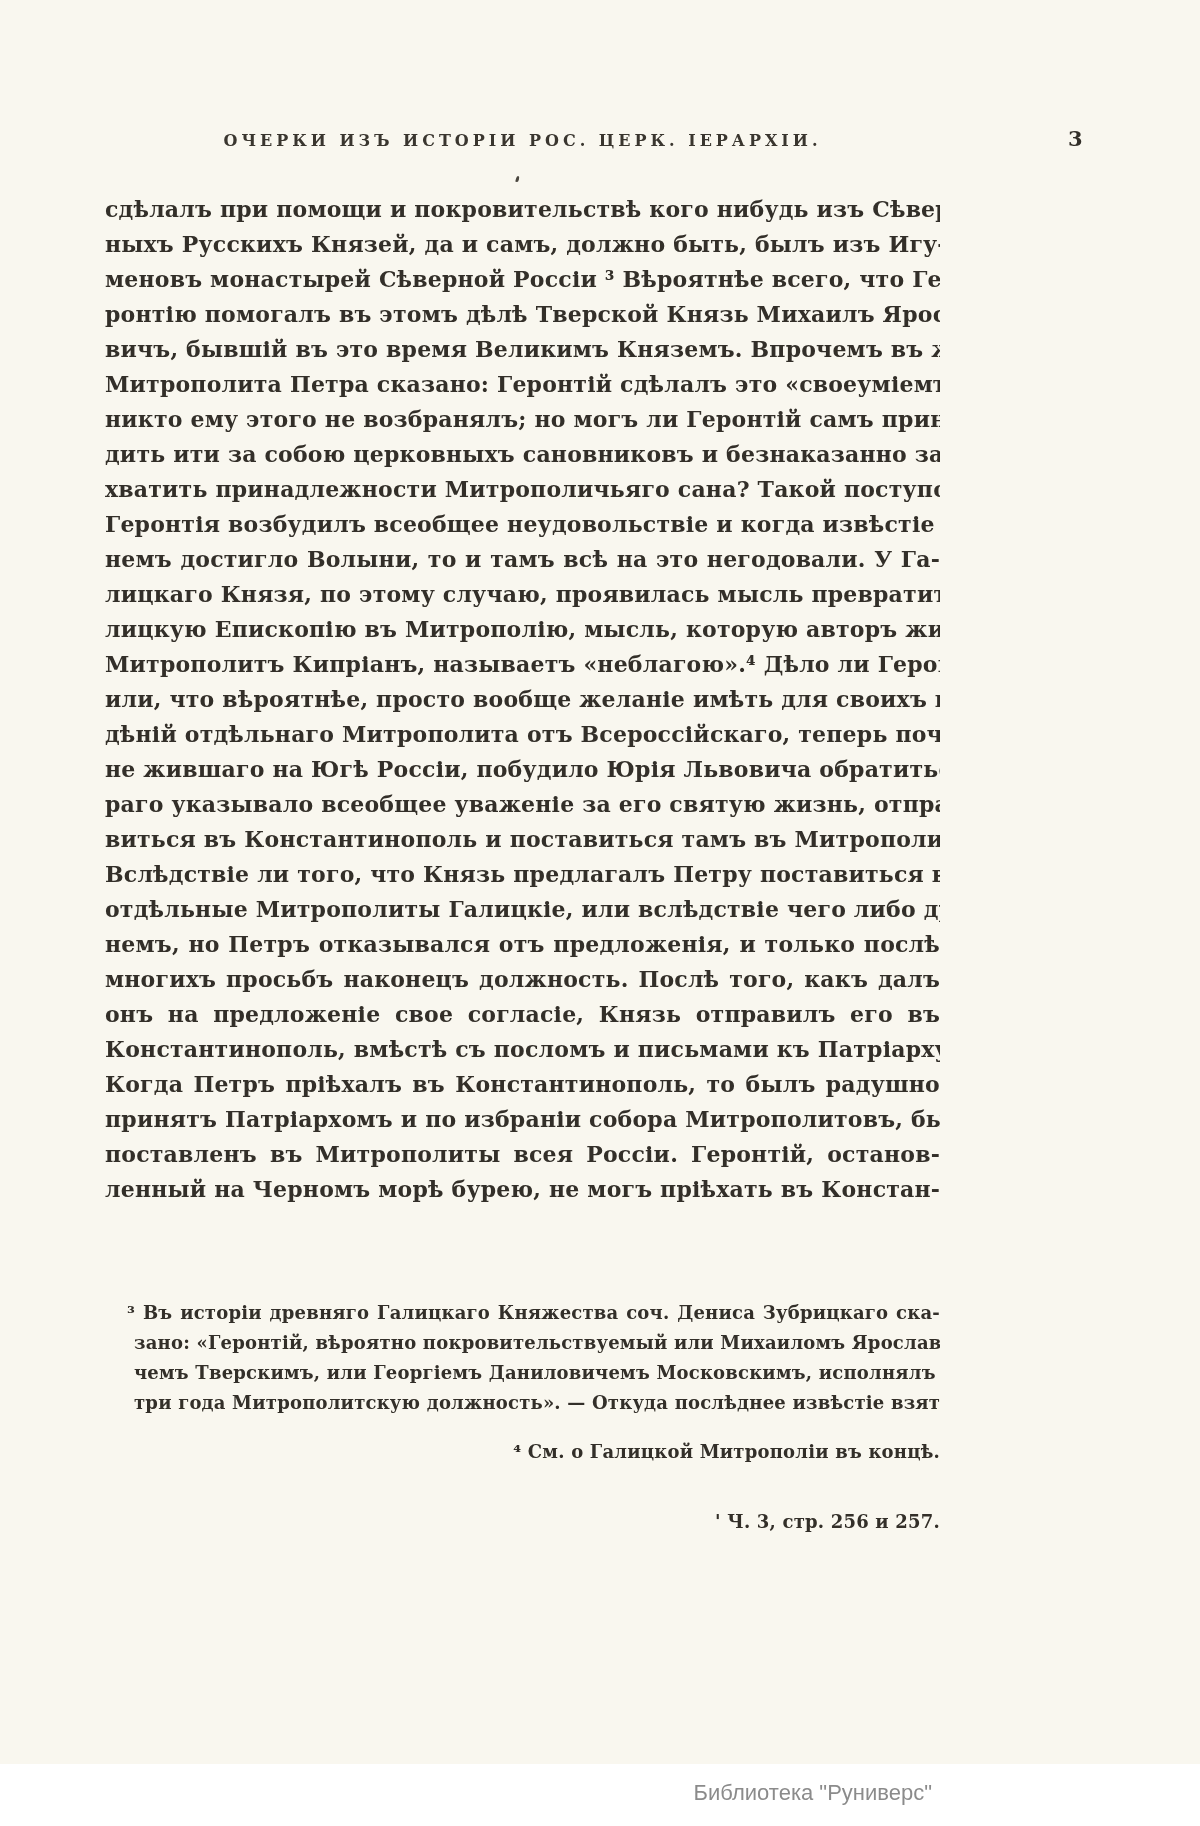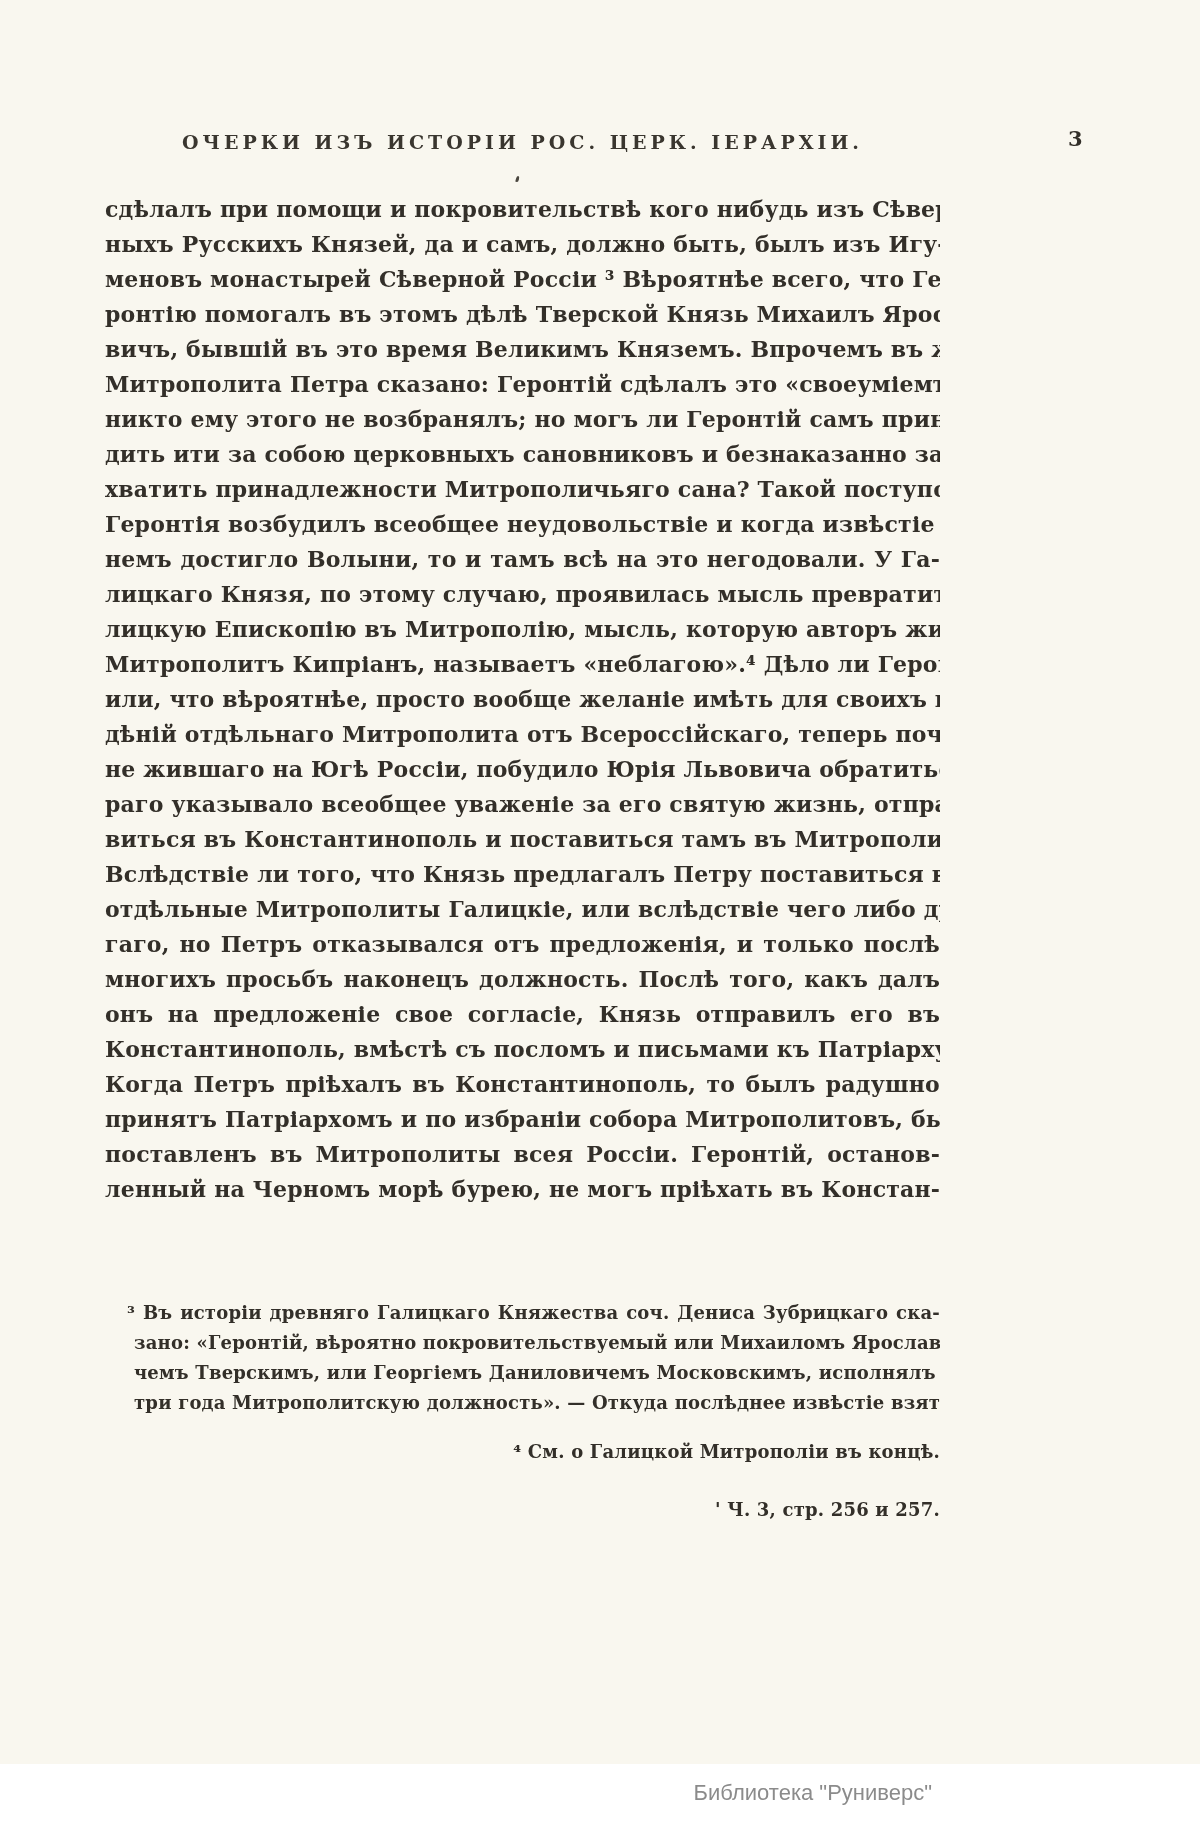--- a/index.html
+++ b/index.html
@@ -12,21 +12,21 @@
     font-family: "DejaVu Serif", serif;
     color: #332f29;
     overflow: hidden;
   }
   .running-header {
     position: absolute;
     top: 131px;
     left: 105px;
     width: 835px;
     text-align: center;
-    font-size: 19px;
+    font-size: 16px;
     font-weight: bold;
     letter-spacing: 4px;
     color: #3a362f;
   }
   .page-number {
     position: absolute;
     top: 126px;
     left: 1068px;
     font-size: 21px;
     font-weight: bold;
@@ -77,21 +77,21 @@
     text-align: right;
   }
   .footnote.multi .fn-line {
     text-align: justify;
     text-align-last: justify;
     text-justify: inter-word;
     white-space: nowrap;
     margin-left: 27px;
   }
   .footnote .fn-line + .fn-line { margin-left: 34px; }
-  .footnote:nth-child(3) { margin-top: 28px; }
+  .footnote:nth-child(3) { margin-top: 40px; }
   .bottom-strip {
     position: absolute;
     left: 0;
     bottom: 0;
     width: 1200px;
     height: 62px;
     background: #ffffff;
   }
   .watermark {
     position: absolute;
@@ -130,21 +130,21 @@
       <div class="text-line">лицкаго Князя, по этому случаю, проявилась мысль превратить Га-</div>
       <div class="text-line">лицкую Епископію въ Митрополію, мысль, которую авторъ житія,</div>
       <div class="text-line">Митрополитъ Кипріанъ, называетъ «неблагою».⁴ Дѣло ли Геронтія,</div>
       <div class="text-line">или, что вѣроятнѣе, просто вообще желаніе имѣть для своихъ вла-</div>
       <div class="text-line">дѣній отдѣльнаго Митрополита отъ Всероссійскаго, теперь почти</div>
       <div class="text-line">не жившаго на Югѣ Россіи, побудило Юрія Львовича обратиться</div>
       <div class="text-line">раго указывало всеобщее уваженіе за его святую жизнь, отпра-</div>
       <div class="text-line">виться въ Константинополь и поставиться тамъ въ Митрополиты.</div>
       <div class="text-line">Вслѣдствіе ли того, что Князь предлагалъ Петру поставиться въ</div>
       <div class="text-line">отдѣльные Митрополиты Галицкіе, или вслѣдствіе чего либо дру-</div>
-      <div class="text-line">гаго, но Петръ отказывался отъ предложенія, и только послѣ</div>
+      <div class="text-line">немъ, но Петръ отказывался отъ предложенія, и только послѣ</div>
       <div class="text-line">многихъ просьбъ наконецъ должность. Послѣ того, какъ далъ</div>
       <div class="text-line">онъ на предложеніе свое согласіе, Князь отправилъ его въ</div>
       <div class="text-line">Константинополь, вмѣстѣ съ посломъ и письмами къ Патріарху.</div>
       <div class="text-line">Когда Петръ пріѣхалъ въ Константинополь, то былъ радушно</div>
       <div class="text-line">принятъ Патріархомъ и по избраніи собора Митрополитовъ, былъ</div>
       <div class="text-line">поставленъ въ Митрополиты всея Россіи. Геронтій, останов-</div>
       <div class="text-line">ленный на Черномъ морѣ бурею, не могъ пріѣхать въ Констан-</div>
     </div>
 
   <div class="footnotes">

